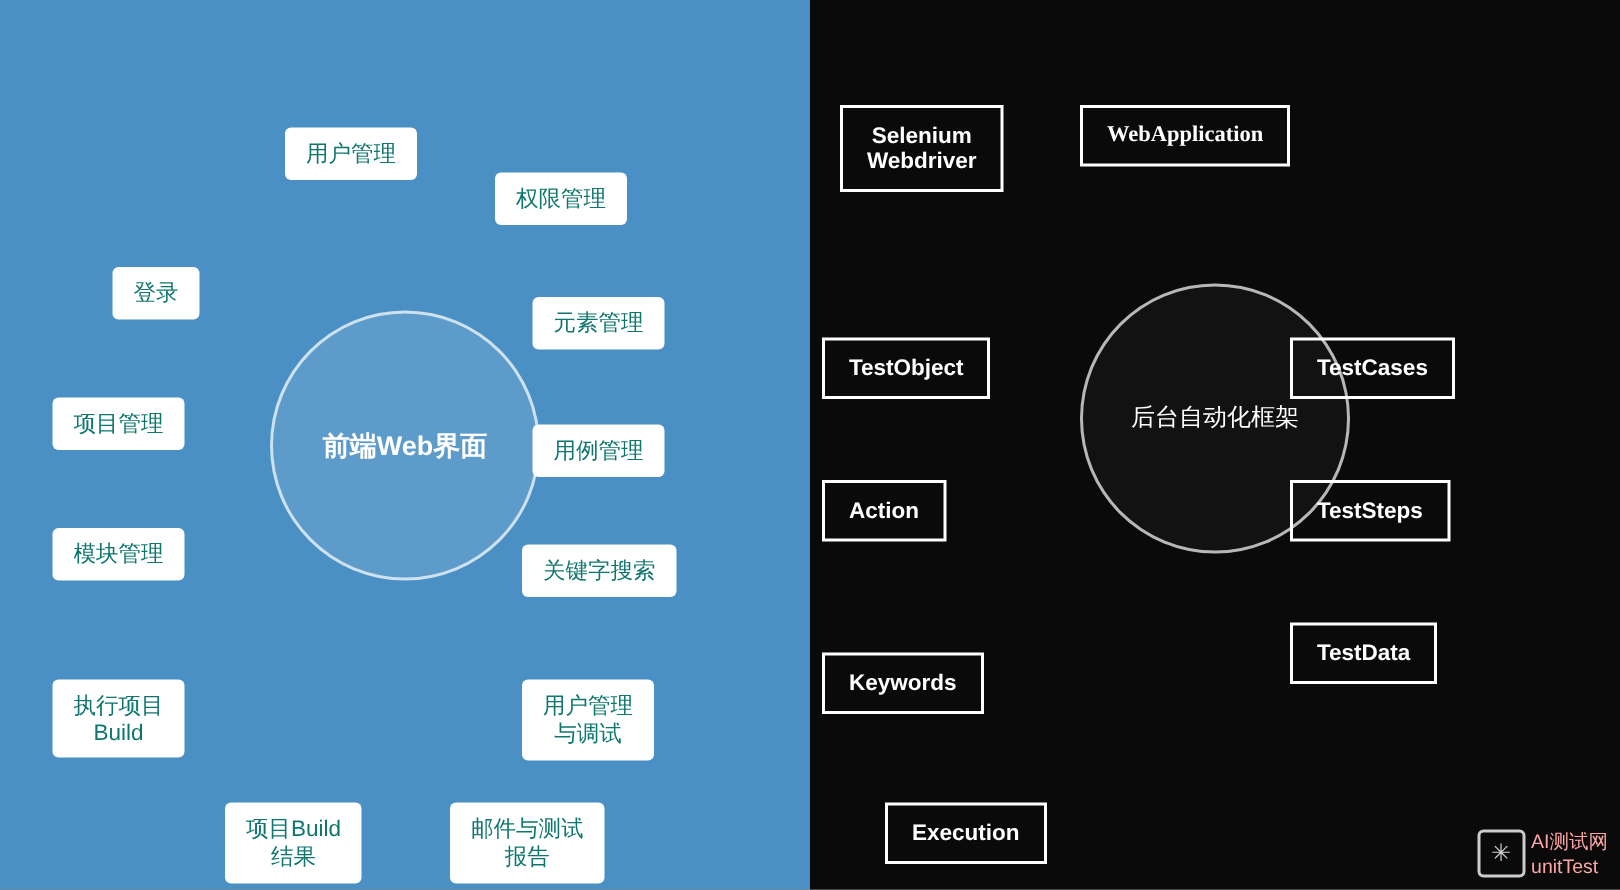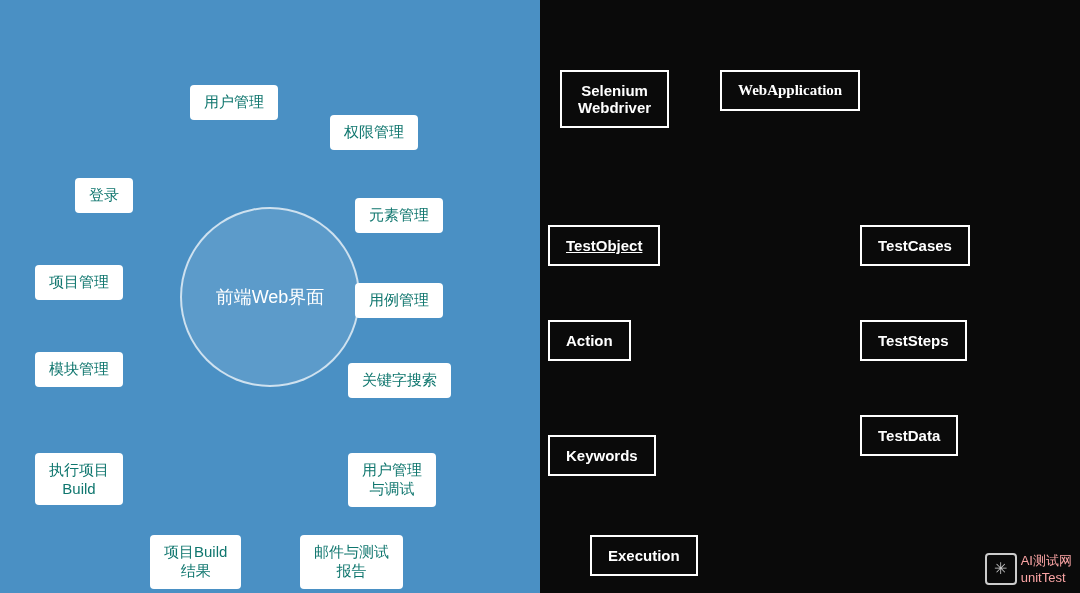--- a/index.html
+++ b/index.html
@@ -31,21 +31,21 @@
       left: 50%;
       transform: translate(-50%, -50%);
       display: flex;
       align-items: center;
       justify-content: center;
     }
 
     .left-circle-text {
       color: white;
       font-size: 18px;
-      font-weight: 400;
+      font-weight: 700;
       font-family: "Microsoft YaHei", SimHei, sans-serif;
       text-align: right;
     }
 
     
     .right-circle {
       position: absolute;
       width: 180px;
       height: 180px;
       border-radius: 50%;
@@ -147,26 +147,29 @@
 与调试</div>
       <div class="left-box" style="top: 535px; left: 150px; white-space: pre-line;">项目Build
 结果</div>
       <div class="left-box" style="top: 535px; left: 300px; white-space: pre-line;">邮件与测试
 报告</div>
     </div>
 </div>
 
 <div class="right-panel">
 
+  <div class="right-circle">
+    <span class="right-circle-text">后台自动化框架</span>
+  </div>
 
   <div id="right-boxes-container">
       <div class="right-box" style="top: 70px; left: 20px; white-space: pre-line;">Selenium
 Webdriver</div>
       <div class="right-box" style="top: 70px; left: 180px; white-space: pre-line; font-family: Liberation Serif, serif;">WebApplication</div>
-      <div class="right-box" style="top: 225px; left: 8px; white-space: pre-line; text-decoration: underline;">TestObject</div>
+      <div class="right-box" style="top: 225px; left: 8px; white-space: pre-line;">TestObject</div>
       <div class="right-box" style="top: 225px; left: 320px; white-space: pre-line;">TestCases</div>
       <div class="right-box" style="top: 320px; left: 8px; white-space: pre-line;">Action</div>
       <div class="right-box" style="top: 320px; left: 320px; white-space: pre-line; text-align: right;">TestSteps</div>
       <div class="right-box" style="top: 435px; left: 8px; white-space: pre-line;">Keywords</div>
       <div class="right-box" style="top: 415px; left: 320px; white-space: pre-line;">TestData</div>
       <div class="right-box" style="top: 535px; left: 50px; white-space: pre-line;">Execution</div>
     </div>
 
   <div class="watermark">
     <div class="watermark-icon">✳</div>

